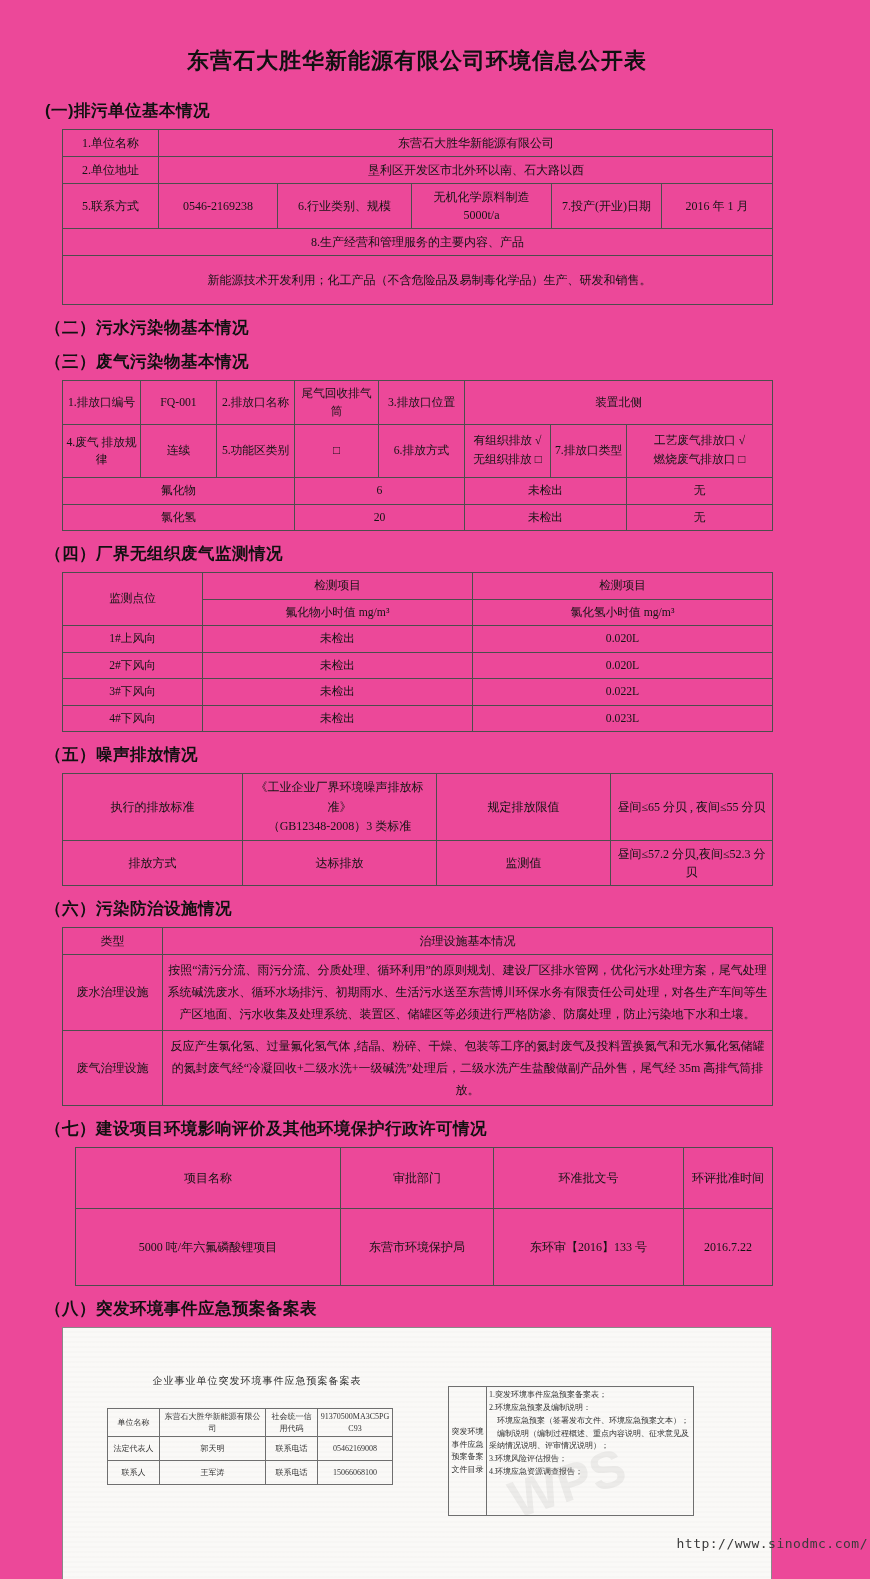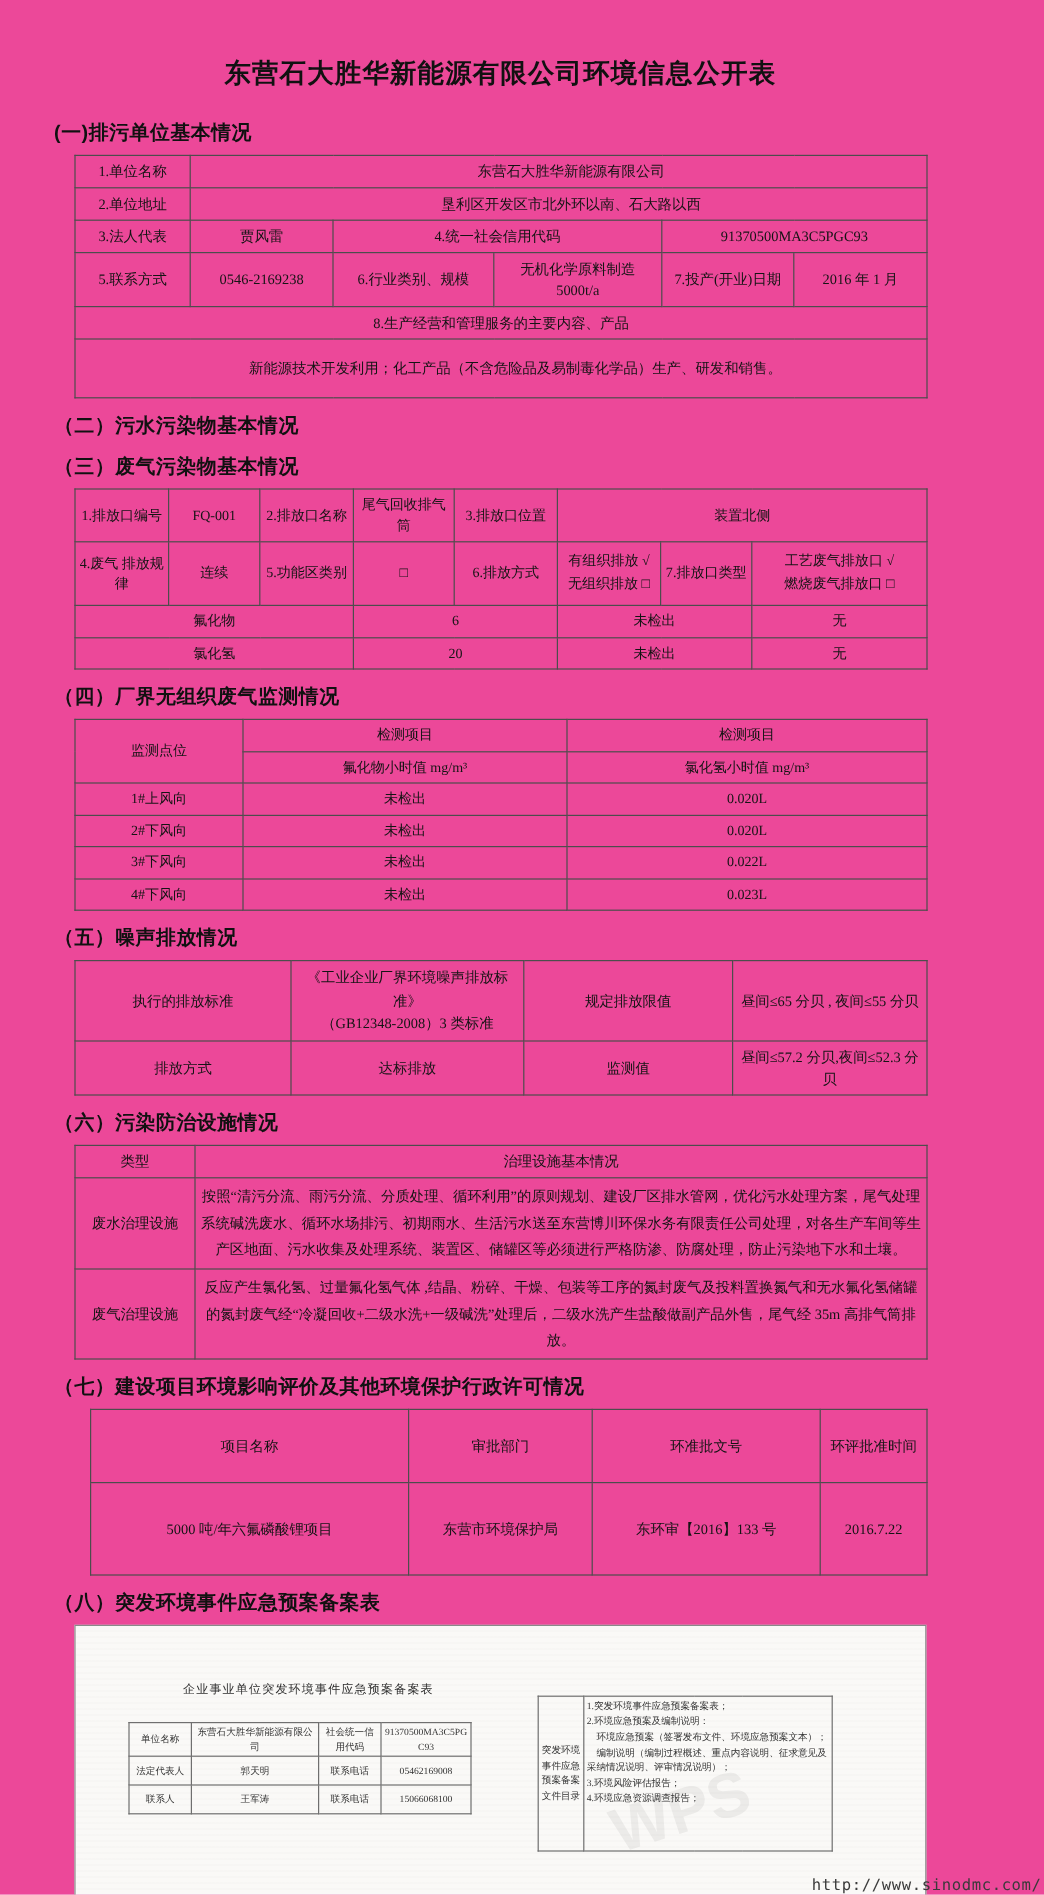--- a/index.html
+++ b/index.html
@@ -33,21 +33,21 @@
   .lp-title{font-size:10px;font-weight:normal;text-align:center;color:#2e2e2e;letter-spacing:1px;}
   table.scantbl{border-collapse:collapse;table-layout:fixed;font-size:8px;color:#333;
                 margin-top:20px;width:285px;}
   table.scantbl td{border:1px solid #6f6f6f;text-align:center;padding:2px;line-height:1.45;
                    word-break:break-all;}
   .rightpage{position:absolute;left:385px;top:58px;width:250px;}
   table.rtbl{border-collapse:collapse;table-layout:fixed;font-size:8px;color:#333;width:245px;}
   table.rtbl td{border:1px solid #6f6f6f;padding:2px;line-height:1.55;word-break:break-all;}
   .rtbl td.vlabel{text-align:center;}
   .dirlist div{text-align:left;line-height:1.6;}
-  .urlmark{position:absolute;right:2px;bottom:0;font-family:"DejaVu Sans Mono",monospace;
+  .urlmark{position:absolute;right:2px;bottom:28px;font-family:"DejaVu Sans Mono",monospace;
            font-size:13px;color:#3a3a3a;letter-spacing:.5px;}
 </style>
 </head>
 <body>
 
 <div class="page">
 <div class="content">
 
   <div class="doc-title">东营石大胜华新能源有限公司环境信息公开表</div>
 
@@ -62,26 +62,20 @@
           <col style="width:111px">
         </colgroup>
     <tbody>
           <tr>
       <td>1.单位名称</td>
       <td class="lft" colspan="5" style="padding-left:24px">东营石大胜华新能源有限公司</td>
     </tr>
     <tr>
       <td>2.单位地址</td>
       <td class="lft" colspan="5" style="padding-left:24px">垦利区开发区市北外环以南、石大路以西</td>
-    </tr>
-    <tr>
-      <td>3.法人代表</td>
-      <td>贾风雷</td>
-      <td colspan="2">4.统一社会信用代码</td>
-      <td colspan="2">91370500MA3C5PGC93</td>
     </tr>
     <tr>
       <td>5.联系方式</td>
       <td>0546-2169238</td>
       <td>6.行业类别、规模</td>
       <td>无机化学原料制造  5000t/a</td>
       <td>7.投产(开业)日期</td>
       <td>2016 年 1 月</td>
     </tr>
     <tr>

